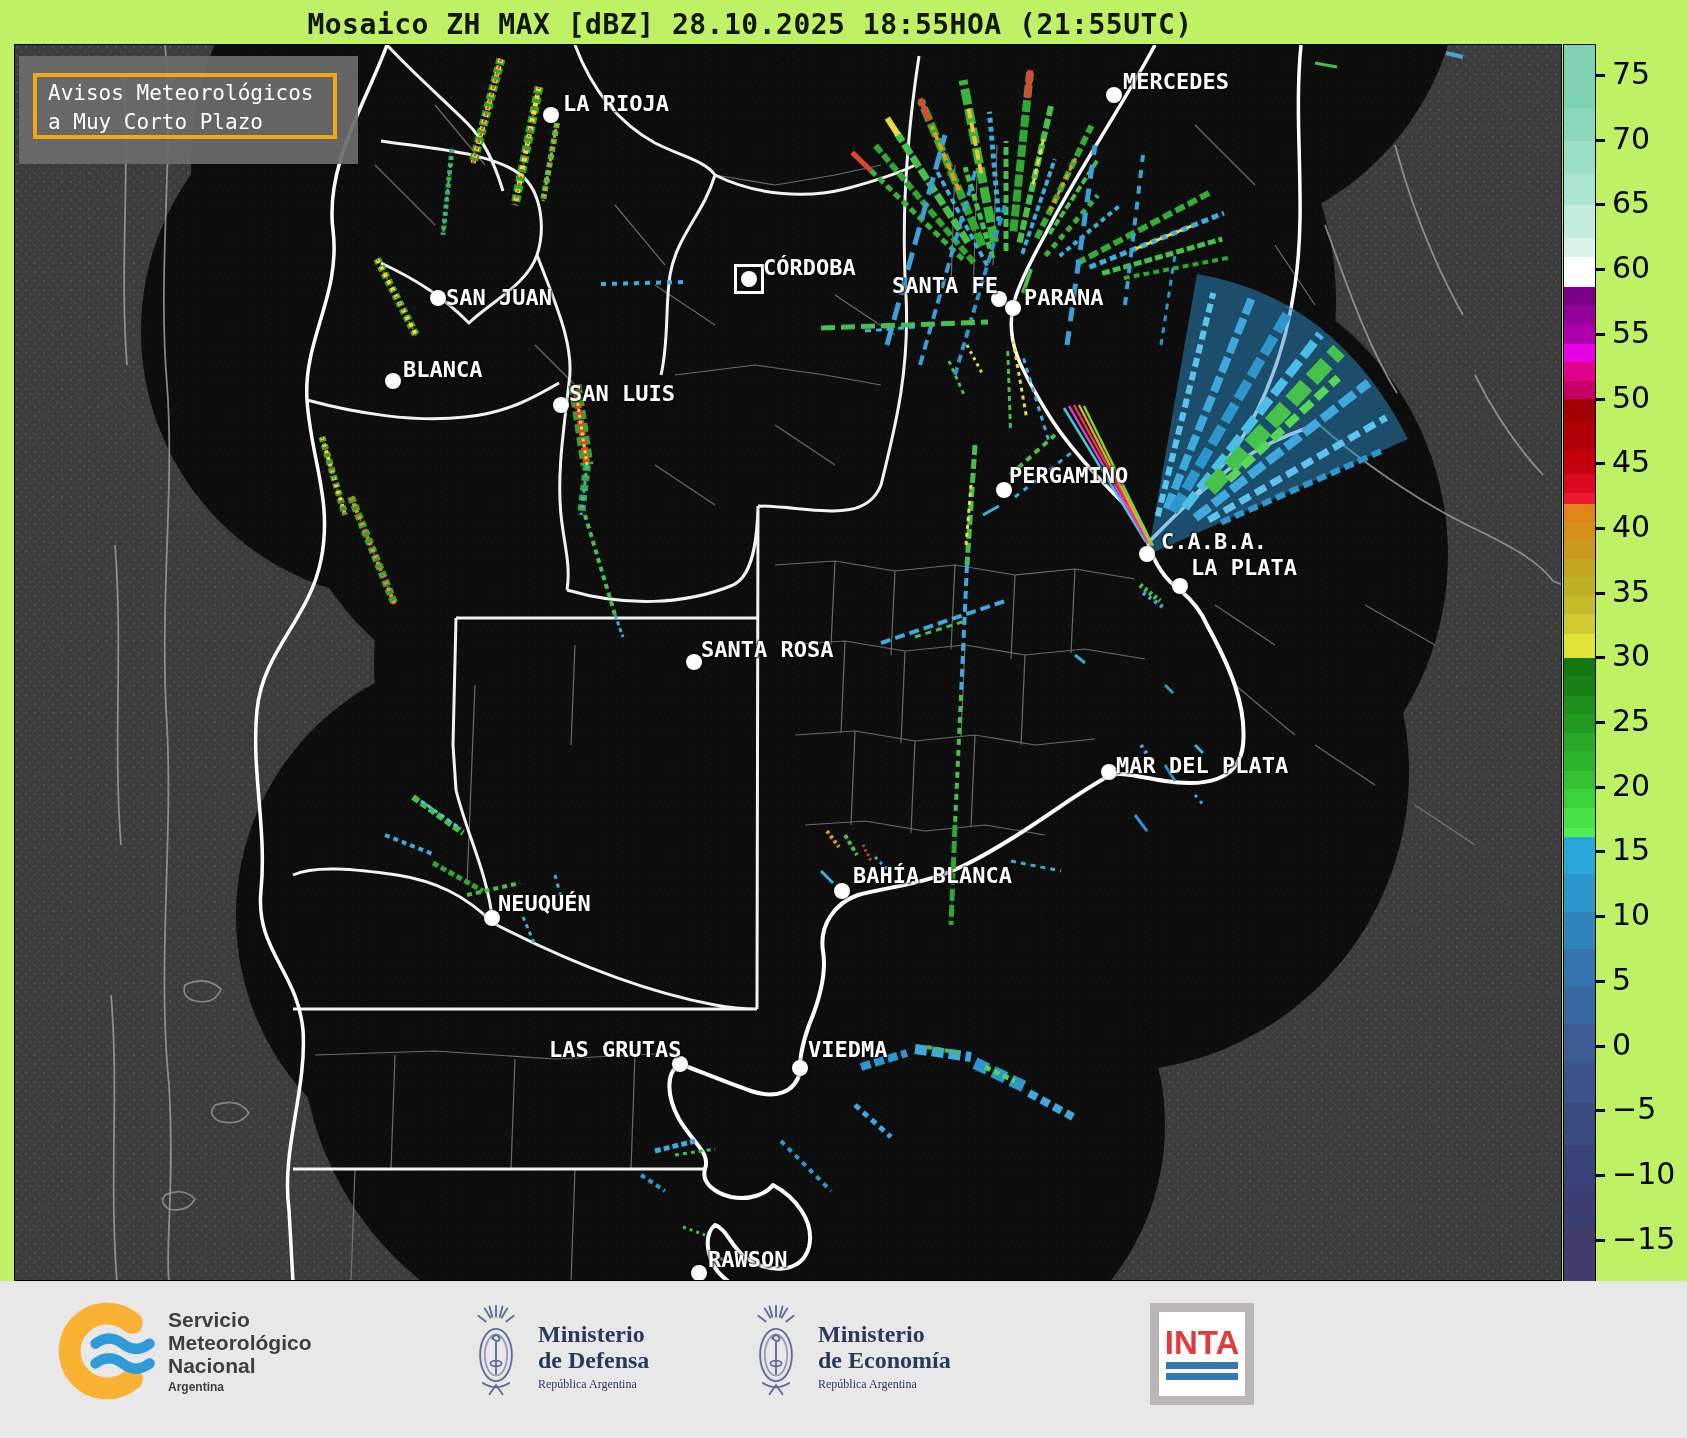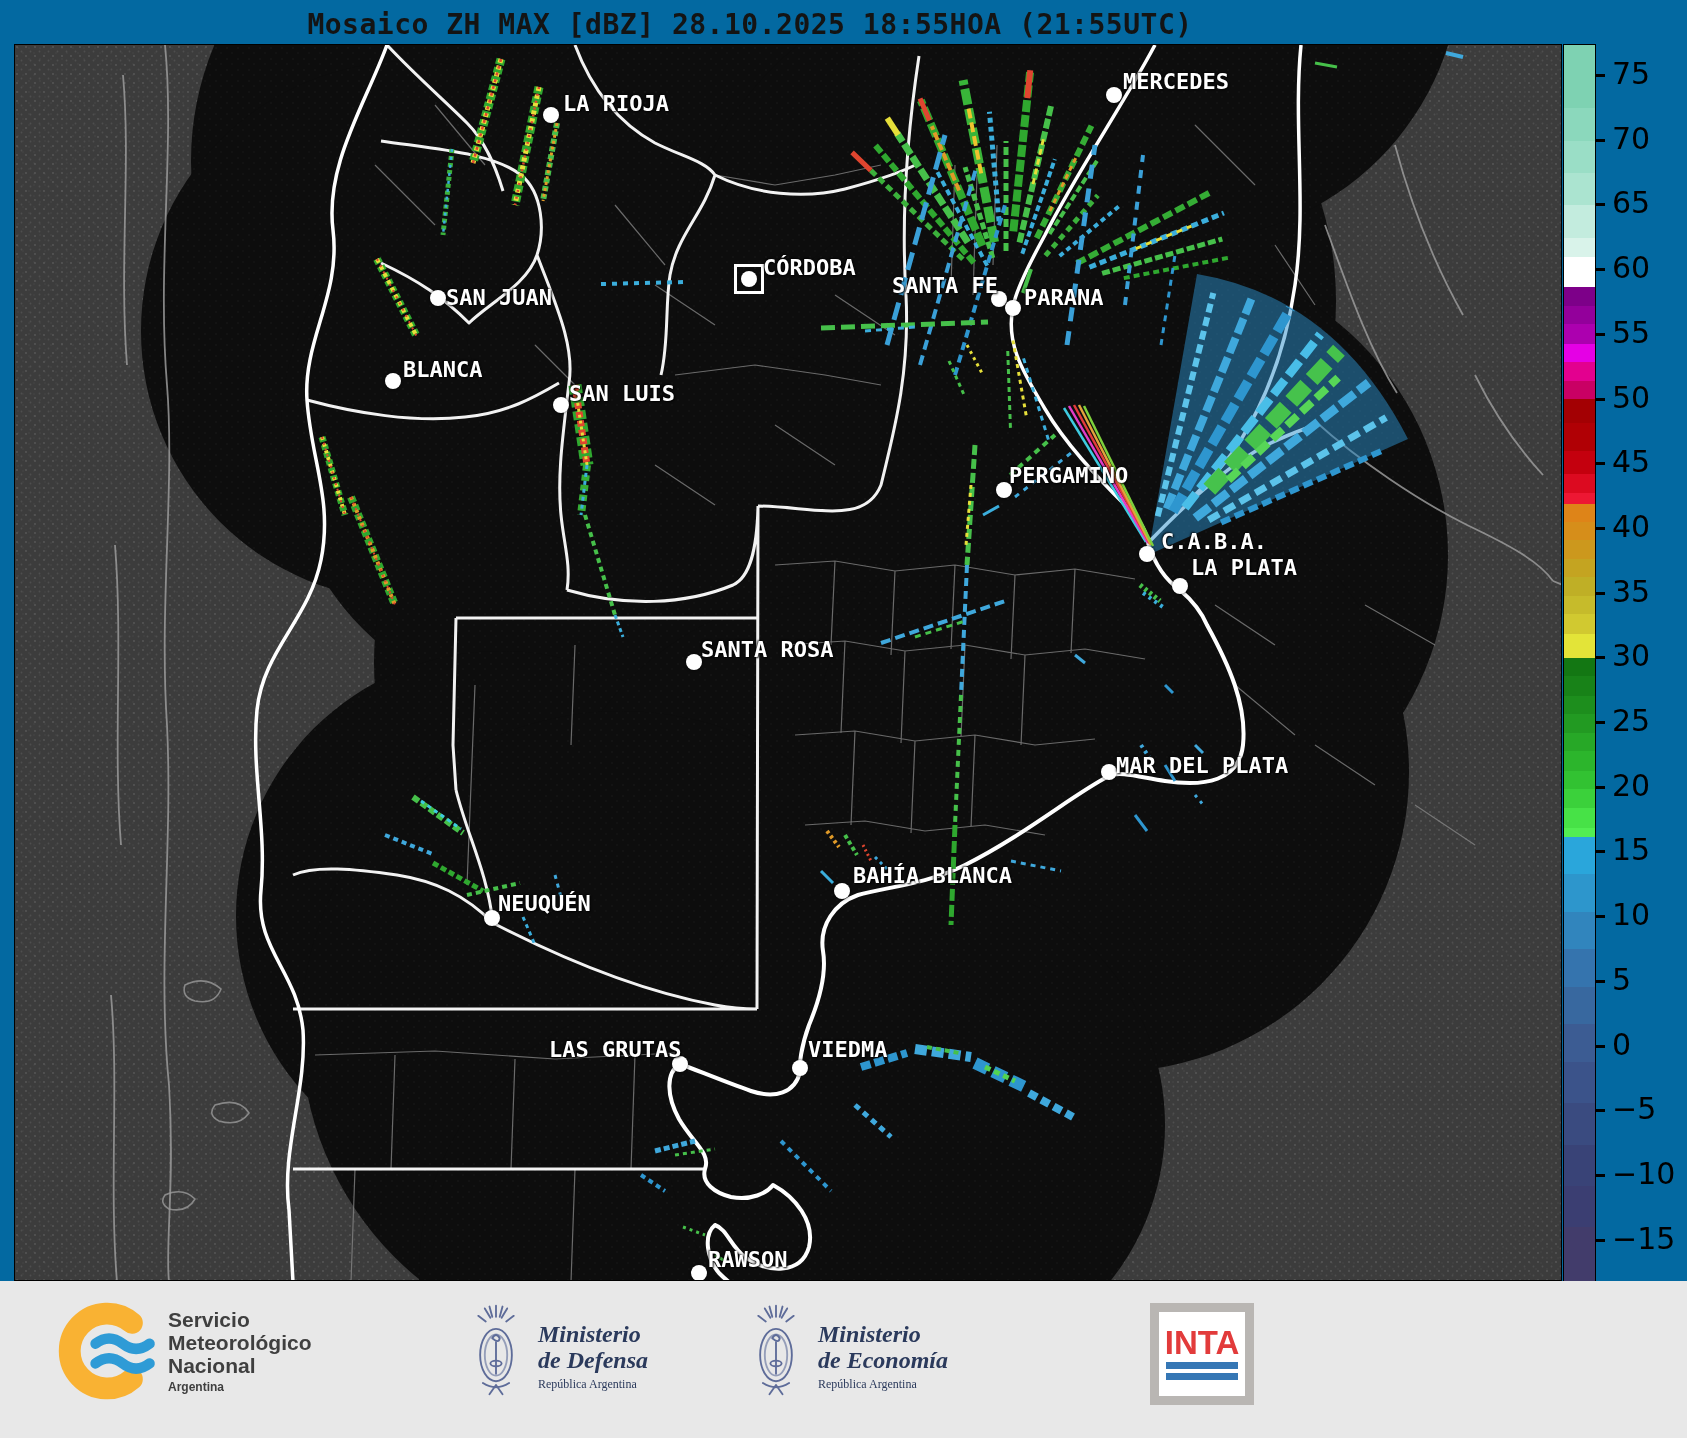--- a/index.html
+++ b/index.html
@@ -1,16 +1,16 @@
 <!DOCTYPE html>
 <html><head>
 <meta charset="utf-8">
 <style>
   html,body{margin:0;padding:0;background:#E8E8E8;}
-  .stage{position:relative;width:1687px;height:1438px;background:#0369a1;overflow:hidden;
+  .stage{position:relative;width:1687px;height:1438px;background:#bef264;overflow:hidden;
          font-family:"DejaVu Sans",sans-serif;}
   .title{position:absolute;left:0;top:8px;width:1500px;text-align:center;
          font:bold 28px "DejaVu Sans Mono",monospace;color:#141414;letter-spacing:.5px;}
   .map{position:absolute;left:14px;top:44px;width:1548px;height:1237px;background:#3C3C3C;
        border:1.5px solid #000;box-sizing:border-box;overflow:hidden;}
   .map svg{position:absolute;left:0;top:0;}
   #city-layer{position:absolute;left:0;top:0;width:100%;height:100%;}
   .city-dot{position:absolute;width:16px;height:16px;border-radius:50%;background:#fff;
             box-shadow:0 0 3px rgba(0,0,0,.8);}
   .city-square{position:absolute;width:30px;height:30px;border:3px solid #fff;box-sizing:border-box;}
@@ -28,21 +28,21 @@
   .tick{position:absolute;left:0;}
   .tick .tl{position:absolute;left:0;top:-1px;width:10px;height:3px;background:#000;}
   .tick .tv{position:absolute;left:17px;top:0;transform:translateY(-54%);
             font:30px "DejaVu Sans",sans-serif;color:#000;}
   .footer{position:absolute;left:0;top:1281px;width:1687px;height:157px;background:#E8E8E8;}
   .logo-group{position:absolute;display:flex;align-items:center;}
   .smn-text{margin-left:8px;color:#3F3F3F;font-family:"Liberation Sans",sans-serif;}
   .smn-text .big{font-weight:bold;font-size:21px;line-height:23px;}
   .smn-text .small{font-weight:bold;font-size:12px;margin-top:3px;}
   .min-text{margin-left:14px;color:#2B3A5C;font-family:"Liberation Serif",serif;}
-  .min-text .big{font-weight:bold;font-size:24px;line-height:26px;font-style:italic;}
+  .min-text .big{font-weight:bold;font-size:24px;line-height:26px;}
   .min-text .small{font-size:12px;margin-top:4px;}
   .inta-box{position:absolute;left:1150px;top:22px;width:104px;height:102px;background:#B9B6B3;
             display:flex;align-items:center;justify-content:center;}
   .inta-inner{width:86px;height:84px;background:#fff;display:flex;flex-direction:column;
               align-items:center;justify-content:center;}
   .inta-word{color:#E23B3B;font:bold 33px "Liberation Sans",sans-serif;letter-spacing:0px;line-height:30px;}
   .inta-bar{width:72px;height:7px;background:#3577B5;margin-top:4px;}
 </style>
 </head>
 <body>
@@ -270,20 +270,26 @@
         <div class="city-dot" style="left: 469px; top: 865px;"></div>
         <div class="city-label" style="left: 483px; top: 846px;">NEUQUÉN</div>
         <div class="city-dot" style="left: 657px; top: 1011px;"></div>
         <div class="city-label" style="left: 534px; top: 992px;">LAS GRUTAS</div>
         <div class="city-dot" style="left: 777px; top: 1015px;"></div>
         <div class="city-label" style="left: 793px; top: 992px;">VIEDMA</div>
         <div class="city-dot" style="left: 676px; top: 1220px;"></div>
         <div class="city-label" style="left: 693px; top: 1202px;">RAWSON</div>
       </div>
 
+    <div class="avisos">
+      <div class="avisos-inner">
+        <div>Avisos Meteorológicos</div>
+        <div>a Muy Corto Plazo</div>
+      </div>
+    </div>
   </div>
 
   <div class="cbar">
       <div id="cbar-seg">
         <div style="height: 63.4026px; background: rgb(126, 210, 178);"></div>
         <div style="height: 32.3483px; background: rgb(139, 216, 188);"></div>
         <div style="height: 32.3483px; background: rgb(154, 222, 198);"></div>
         <div style="height: 32.3483px; background: rgb(171, 228, 208);"></div>
         <div style="height: 32.3483px; background: rgb(195, 236, 222);"></div>
         <div style="height: 19.4089px; background: rgb(217, 243, 234);"></div>

